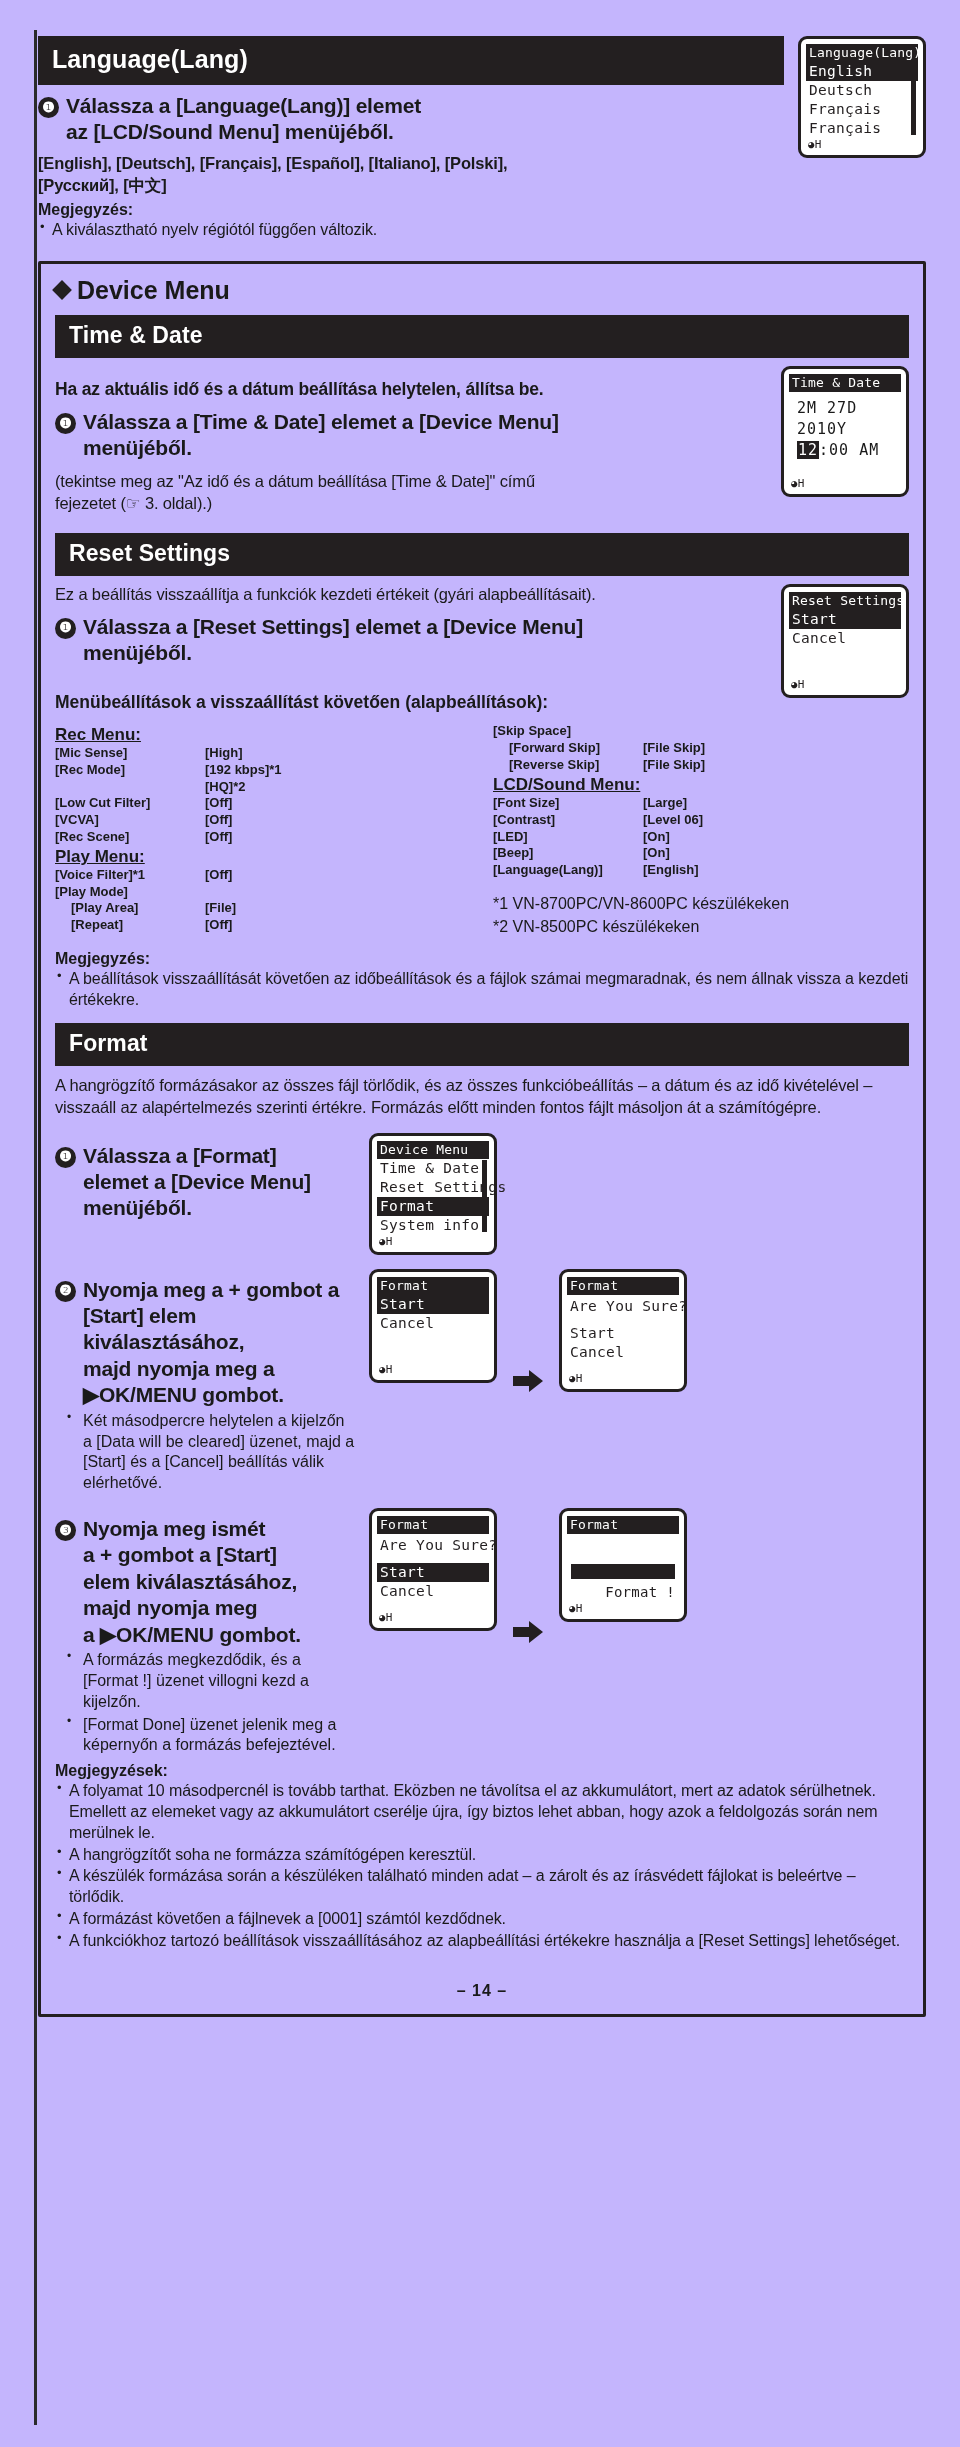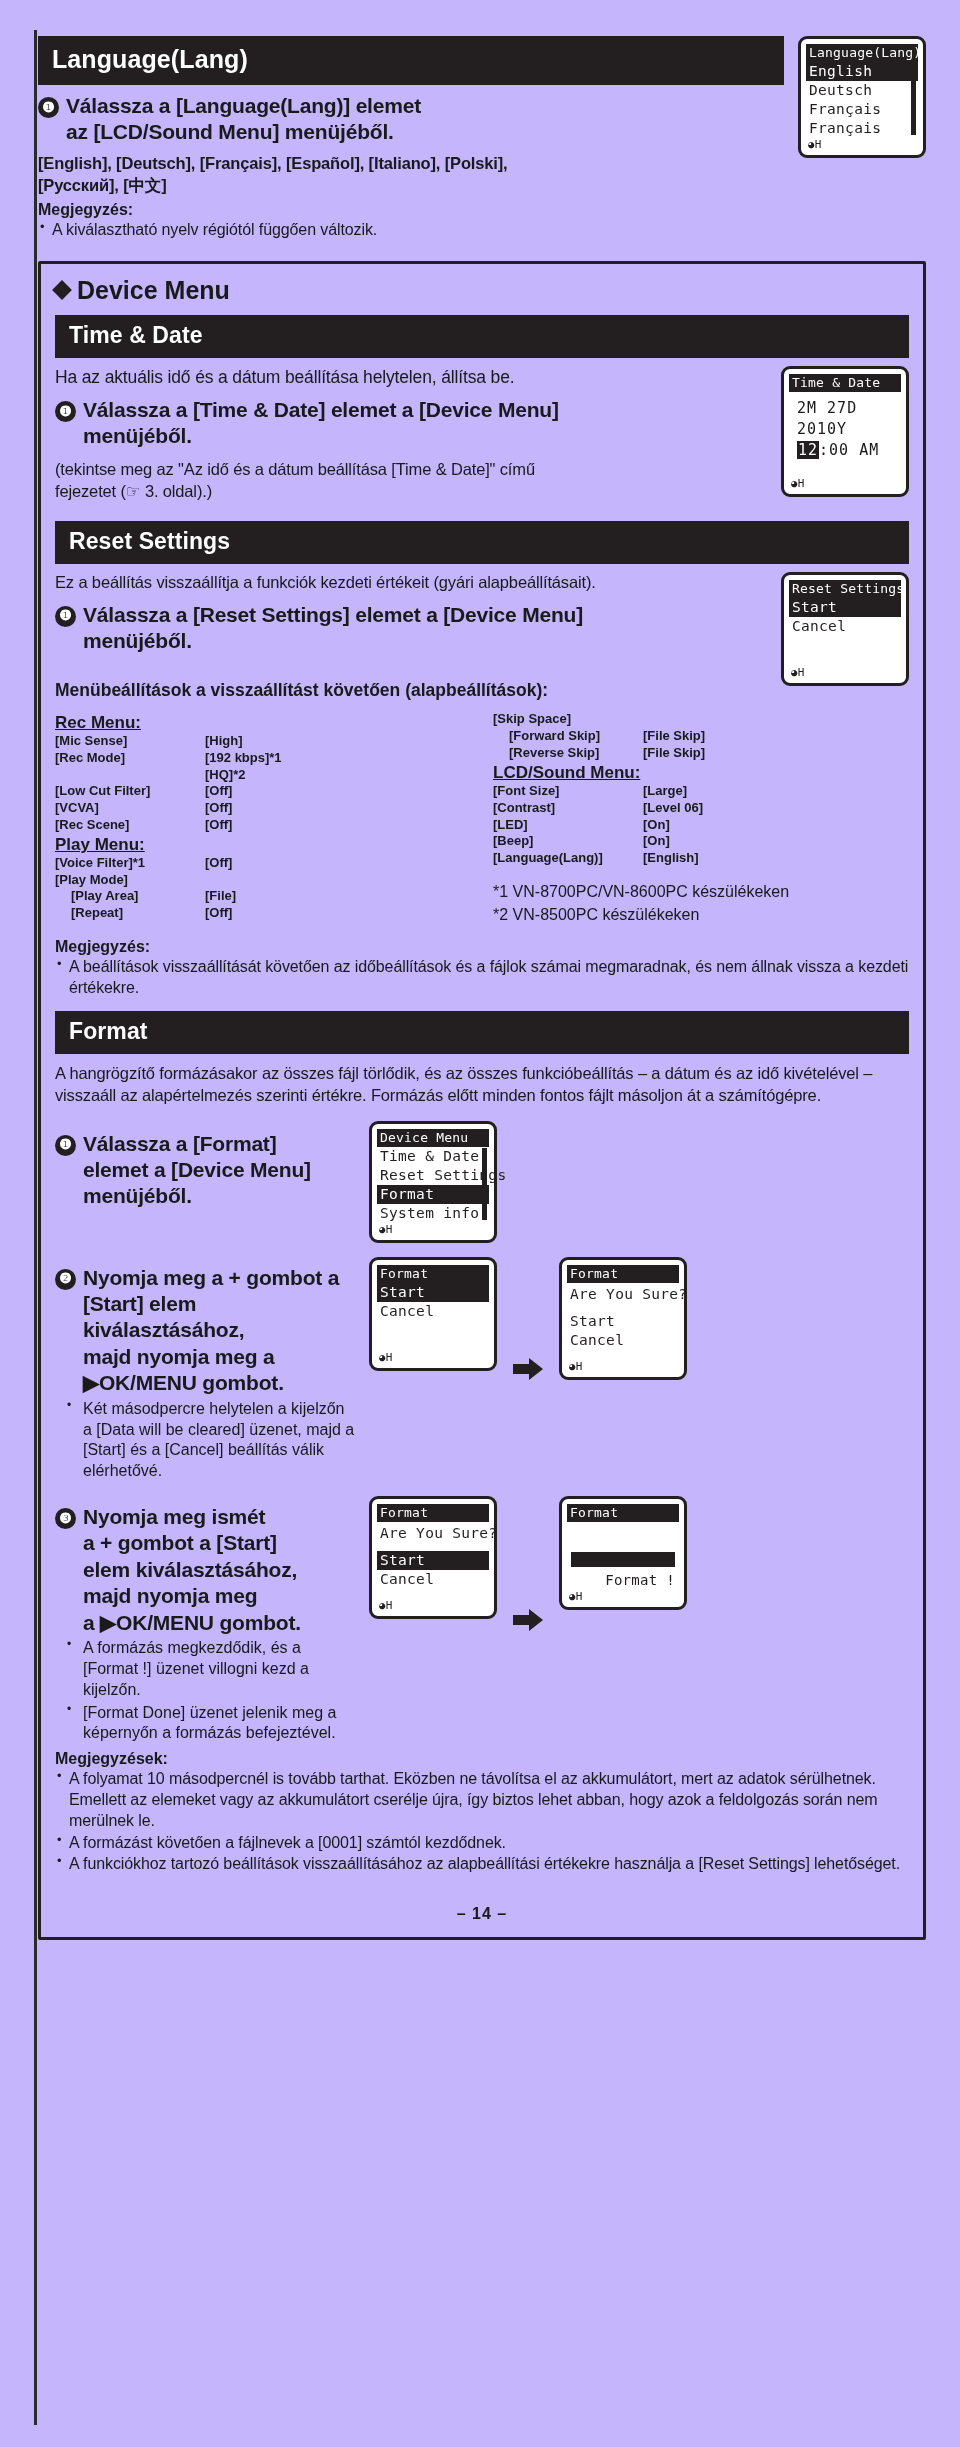--- a/index.html
+++ b/index.html
@@ -240,21 +240,21 @@
 
     <div class="rounded-box">
       <div class="dmenu-title">
         <span class="diamond"></span>
         <span>Device Menu</span>
       </div>
 
       <div class="bar small">Time &amp; Date</div>
       <div class="row2" style="margin-top:8px;">
         <div class="txt">
-          <div class="para" style="margin-top:0;">Ha az aktuális idő és a dátum beállítása helytelen, állítsa be.</div>
+          <div class="para" style="margin-top:12px;font-weight:bold;">Ha az aktuális idő és a dátum beállítása helytelen, állítsa be.</div>
           <div class="step">
             <span class="num">❶</span>
             <span>
               <span>Válassza a [Time &amp; Date] elemet a [Device Menu]</span><br>
               <span>menüjéből.</span>
             </span>
           </div>
           <div class="para" style="font-size:16.5px;">
             <span>(tekintse meg az "Az idő és a dátum beállítása [Time &amp; Date]" című</span><br>
             <span>fejezetet (☞ 3. oldal).)</span>
@@ -509,20 +509,22 @@
             <div class="progress"></div>
             <div class="row fmtdone">Format !</div>
             <div class="foot">◕<span>H</span></div>
           </div>
         </div>
       </div>
 
       <div class="note-h" style="margin-top:6px;">Megjegyzések:</div>
       <ul class="notes">
         <li>A folyamat 10 másodpercnél is tovább tarthat. Eközben ne távolítsa el az akkumulátort, mert az adatok sérülhetnek. Emellett az elemeket vagy az akkumulátort cserélje újra, így biztos lehet abban, hogy azok a feldolgozás során nem merülnek le.</li>
+        <li>A hangrögzítőt soha ne formázza számítógépen keresztül.</li>
+        <li>A készülék formázása során a készüléken található minden adat – a zárolt és az írásvédett fájlokat is beleértve – törlődik.</li>
         <li>A formázást követően a fájlnevek a [0001] számtól kezdődnek.</li>
         <li>A funkciókhoz tartozó beállítások visszaállításához az alapbeállítási értékekre használja a [Reset Settings] lehetőséget.</li>
       </ul>
 
       <div class="pagenum">– 14 –</div>
     </div>
 
   </div>
 </div>
 

